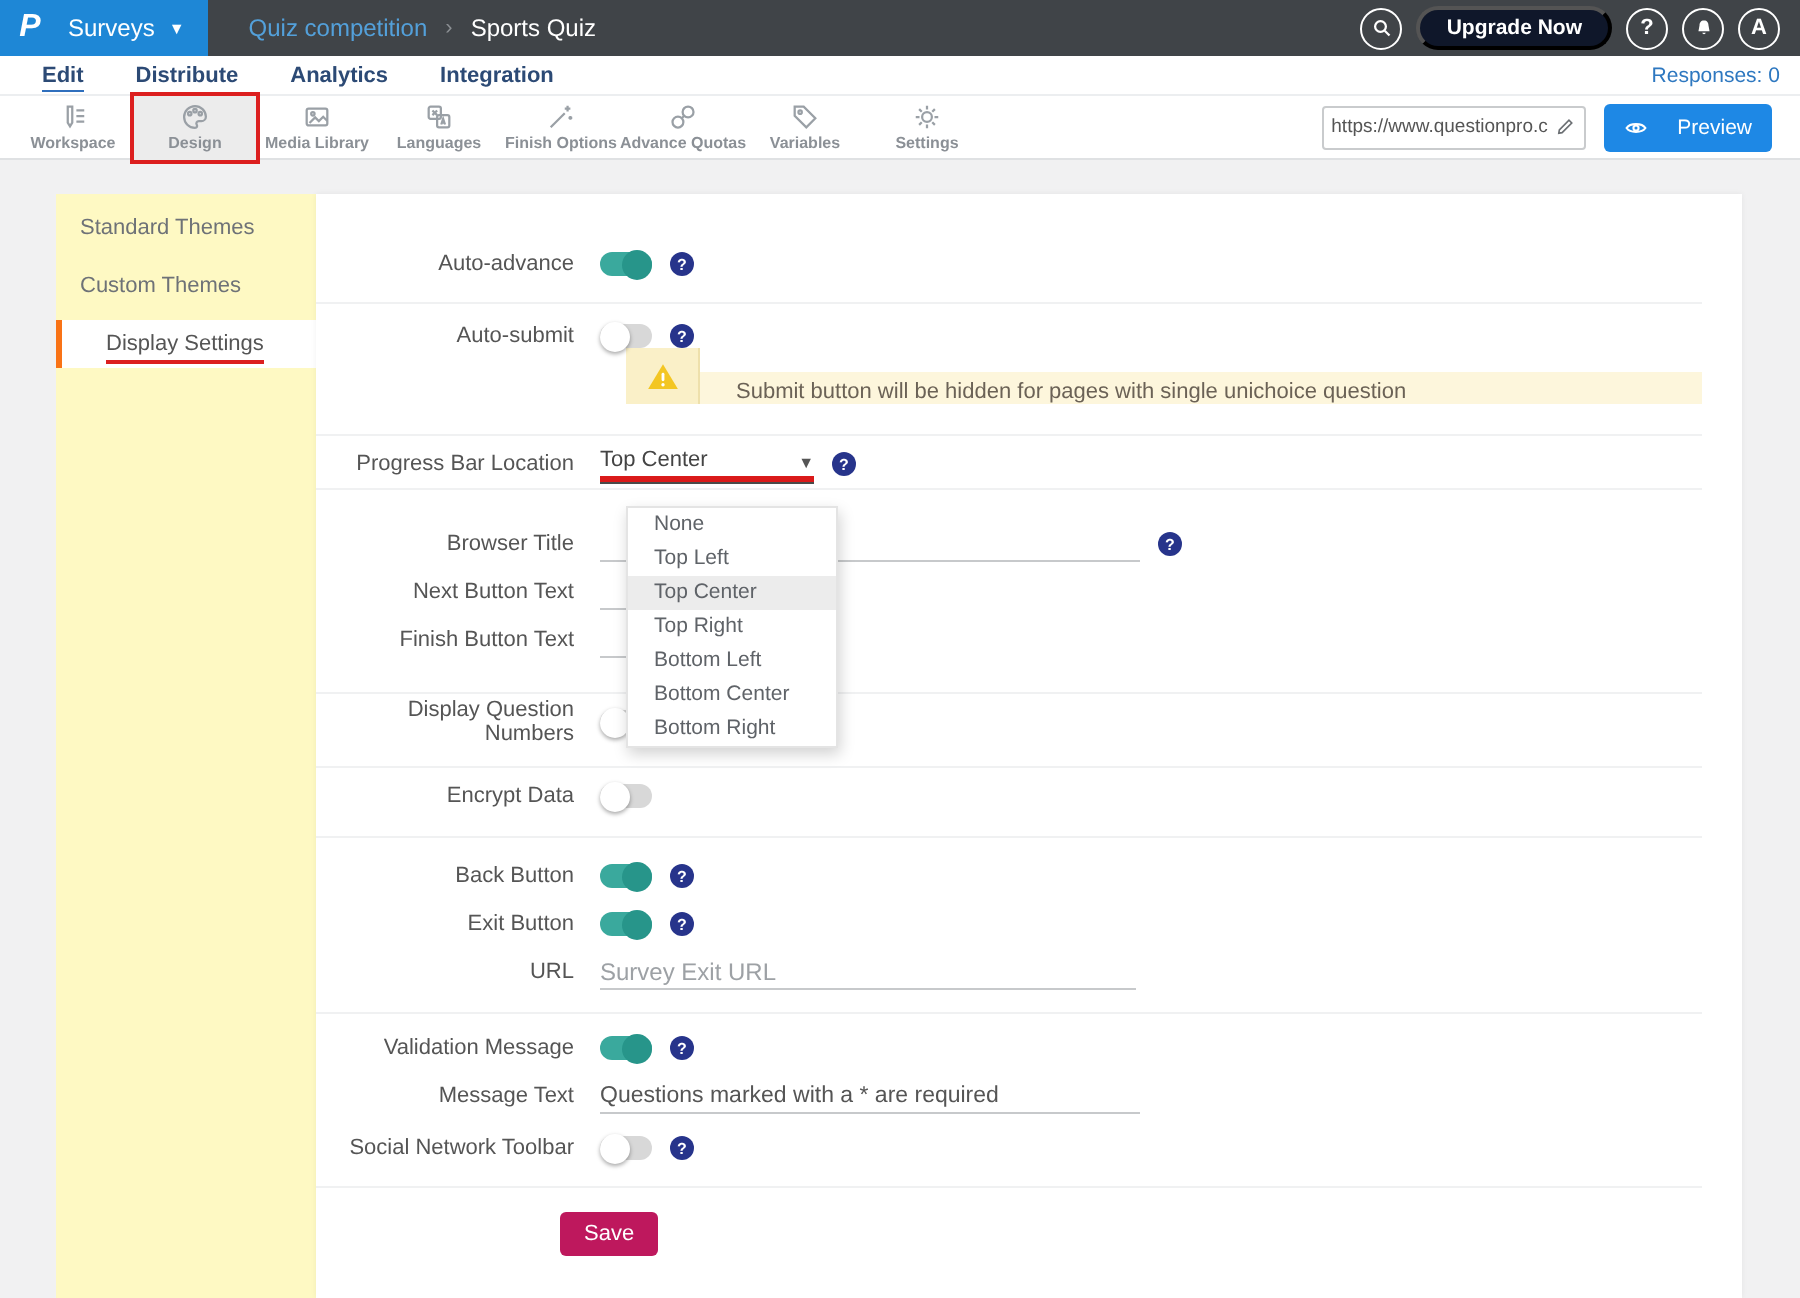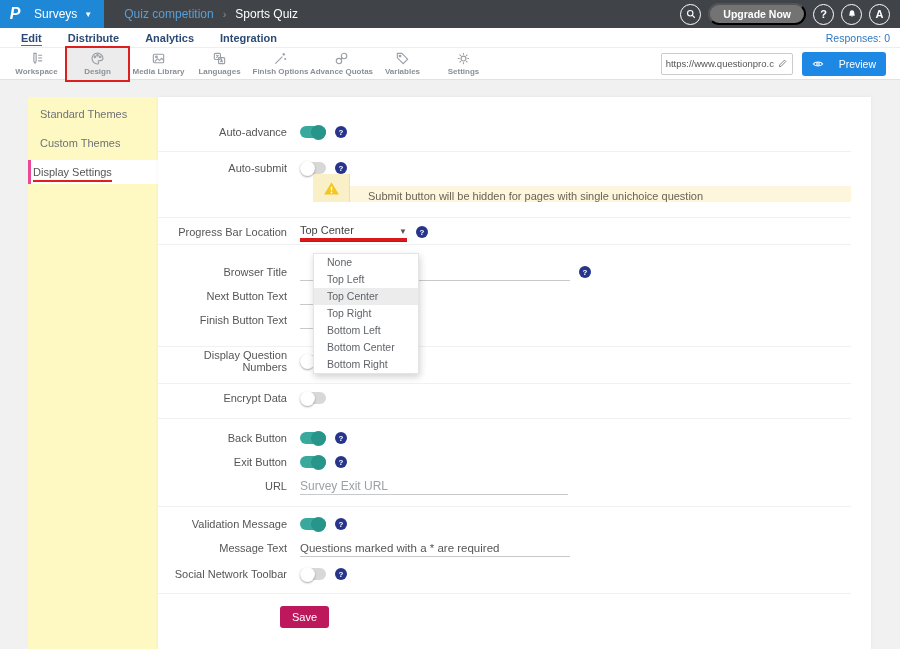--- a/index.html
+++ b/index.html
@@ -13,21 +13,21 @@
     font-weight:bold; font-style:italic; font-size:16px; }
   .surveys { display:flex; align-items:center; gap:7px; padding:0 12px 0 4px; font-size:12px; height:28px; }
   .caret { font-size:8px; }
   .crumb { margin-left:20px; font-size:12px; display:flex; align-items:center; gap:9px; }
   .crumb .parent { color:#53a0da; }
   .crumb .sep { color:#8b8f93; font-size:11px; }
   .crumb .cur { color:#fff; }
   .top-right { margin-left:auto; display:flex; align-items:center; gap:7px; padding-right:10px; }
   .circle-btn { width:21px; height:21px; border:1px solid #fff; border-radius:50%;
     display:flex; align-items:center; justify-content:center; font-size:11px; font-weight:bold; color:#fff; }
-  .upgrade { background:#737373; color:#fff; font-size:10.5px; font-weight:bold;
+  .upgrade { background:#0f172a; color:#fff; font-size:10.5px; font-weight:bold;
     border-radius:11px; padding:4px 13px; line-height:1; }
 
   
   .tabrow { height:20px; background:#fff; display:flex; align-items:center; padding-left:8px;
     border-bottom:1px solid #eceef0; }
   .tab { padding:0 13px; font-size:11px; font-weight:bold; color:#2c4a75; }
   .tab.active span { border-bottom:1px solid #2f6fbd; padding-bottom:1px; }
   .responses { margin-left:auto; padding-right:10px; font-size:10.5px; color:#2e78c0; }
 
   
@@ -46,21 +46,21 @@
   .preview-btn { margin:0 14px 0 9px; background:#1e88e5; color:#fff; border:none; border-radius:3px;
     height:24px; padding:0 10px; font-size:10.5px; display:flex; align-items:center; gap:15px;
     font-family:"Liberation Sans", sans-serif; }
   .preview-btn svg { width:12px; height:12px; stroke:#fff; fill:none; stroke-width:1.2; }
 
   
   .page { position:relative; height:569px; }
   .sidebar { position:absolute; left:28px; top:17px; bottom:0; width:130px; background:#fef9c3; }
   .side-item { height:24px; line-height:24px; padding-left:12px; font-size:11px; color:#6e7277;
     margin-top:5px; }
-  .side-item.active { background:#fff; border-left:3px solid #ec4899; padding-left:2px; color:#555; }
+  .side-item.active { background:#fff; border-left:3px solid #f97316; padding-left:22px; color:#555; }
   .side-item.active span { border-bottom:2px solid #dc1f1f; padding-bottom:2px; }
 
   .panel { position:absolute; left:158px; top:17px; right:29px; bottom:0; background:#fff;
     box-shadow:0 0 3px rgba(0,0,0,0.06); }
   .row { display:flex; align-items:center; height:24px; }
   .flabel { width:142px; padding-right:13px; text-align:right; font-size:11px; color:#555; flex:none; }
   .hr { border-top:1px solid #f0f1f2; margin-right:20px; }
 
   .toggle { position:relative; width:26px; height:12px; border-radius:6px; background:#d8d8d8; flex:none; }
   .toggle .knob { position:absolute; top:-1.5px; left:0; width:15px; height:15px; border-radius:50%;

